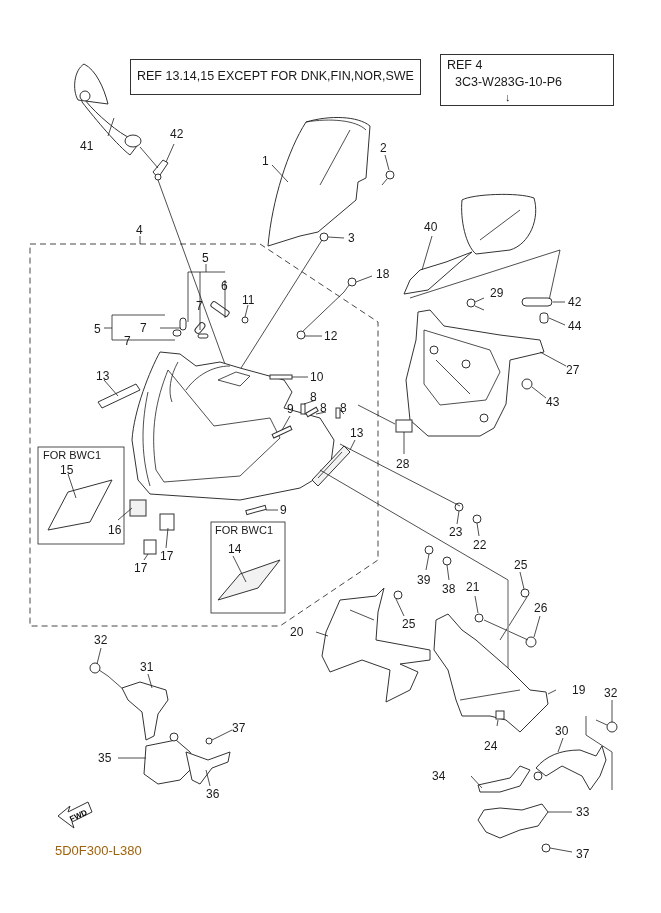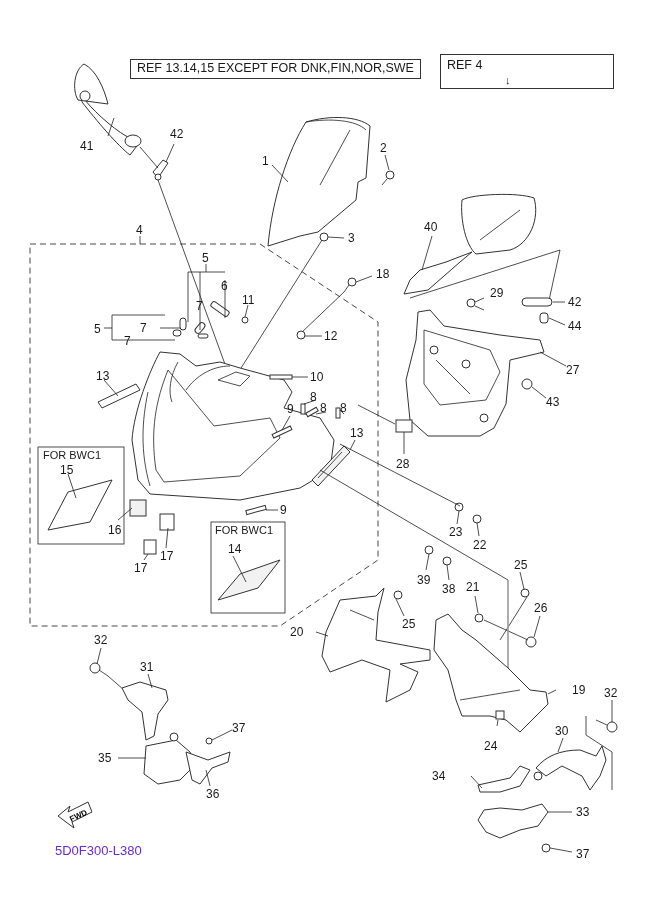--- a/index.html
+++ b/index.html
@@ -1,26 +1,26 @@
 <!DOCTYPE html>
 <html><head>
 <meta charset="utf-8">
 <style>
   html, body { margin: 0; padding: 0; background: #ffffff; }
   body { width: 661px; height: 913px; position: relative; overflow: hidden;
          font-family: "Liberation Sans", sans-serif; color: #1a1a1a; }
   #diagram { position: absolute; left: 0; top: 0; }
   .ref-box { position: absolute; border: 1px solid #333; background: #fff;
              font-size: 12.5px; line-height: 17px; color: #1a1a1a; }
-  #ref-box-1 { left: 130px; top: 59px; padding: 0 6px; height: 18px; white-space: nowrap; }
+  #ref-box-1 { left: 130px; top: 59px; padding: 8px 6px; height: 18px; white-space: nowrap; }
   #ref-box-2 { left: 440px; top: 54px; width: 166px; padding: 2px 0 2px 6px; }
   #ref-box-2 .indent { padding-left: 8px; }
   #ref-box-2 .arrow { padding-left: 58px; font-size: 11px; line-height: 12px; }
   .variant-title { position: absolute; font-size: 11px; color: #1a1a1a; }
-  .diagram-code { position: absolute; left: 55px; top: 843px; font-size: 13px; color: #6d28d9; }
+  .diagram-code { position: absolute; left: 55px; top: 843px; font-size: 13px; color: #a16207; }
   svg text.callout { font-family: "Liberation Sans", sans-serif; font-size: 12px; fill: #1a1a1a; }
   svg .ln { stroke: #222; stroke-width: 0.8; fill: none; }
   svg .part { stroke: #333; stroke-width: 1; fill: #fff; }
   svg .part-fill { stroke: #333; stroke-width: 1; fill: #f2f2f2; }
   svg .dash { stroke: #333; stroke-width: 0.9; fill: none; stroke-dasharray: 6 4; }
   svg .grey { stroke: #999; stroke-width: 1.6; fill: none; }
 </style>
 </head>
 <body>
 
@@ -315,19 +315,20 @@
     <text class="callout" x="546" y="406">43</text>
     <text class="callout" x="568" y="330">44</text>
   </g>
 </svg>
 
 <div class="ref-box" id="ref-box-1">
   <span>REF 13.14,15 EXCEPT FOR DNK,FIN,NOR,SWE</span>
 </div>
 <div class="ref-box" id="ref-box-2">
   <div>REF 4</div>
+  <div class="indent">3C3-W283G-10-P6</div>
   <div class="arrow">↓</div>
 </div>
 
 <div class="variant-title" style="left:43px; top:449px;">FOR BWC1</div>
 <div class="variant-title" style="left:215px; top:524px;">FOR BWC1</div>
 
 <div class="diagram-code">5D0F300-L380</div>
 
 </body></html>

